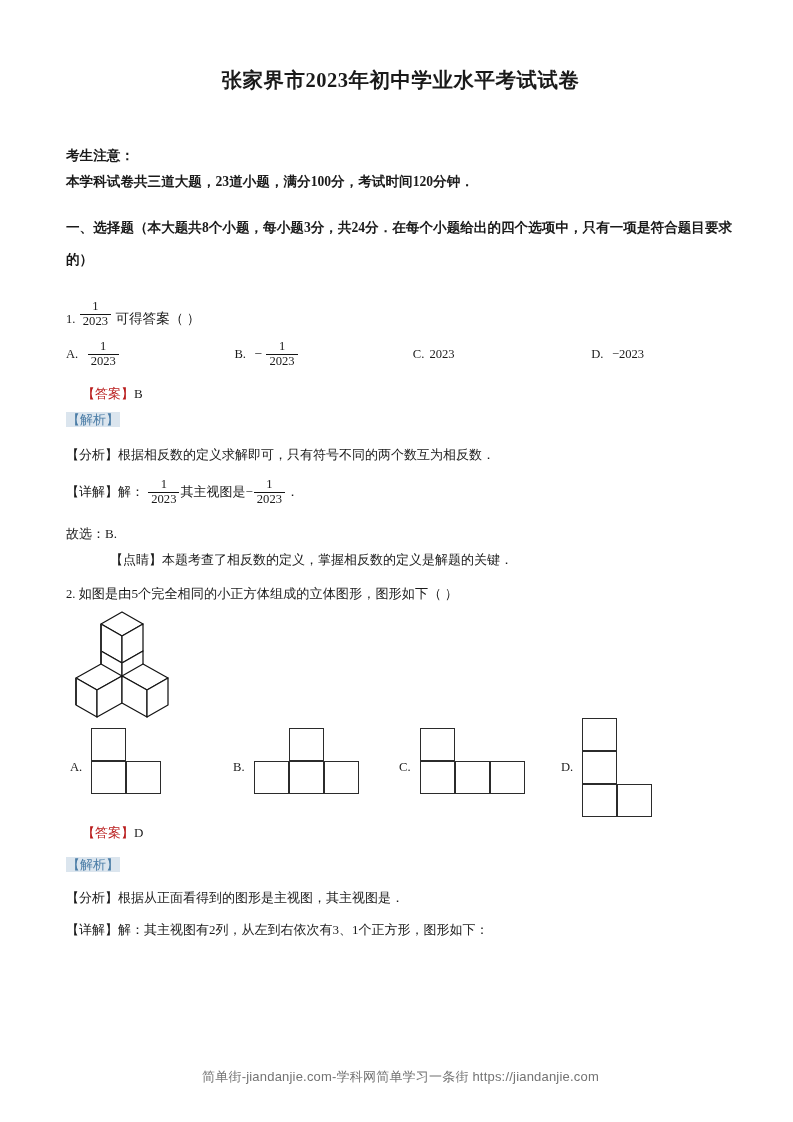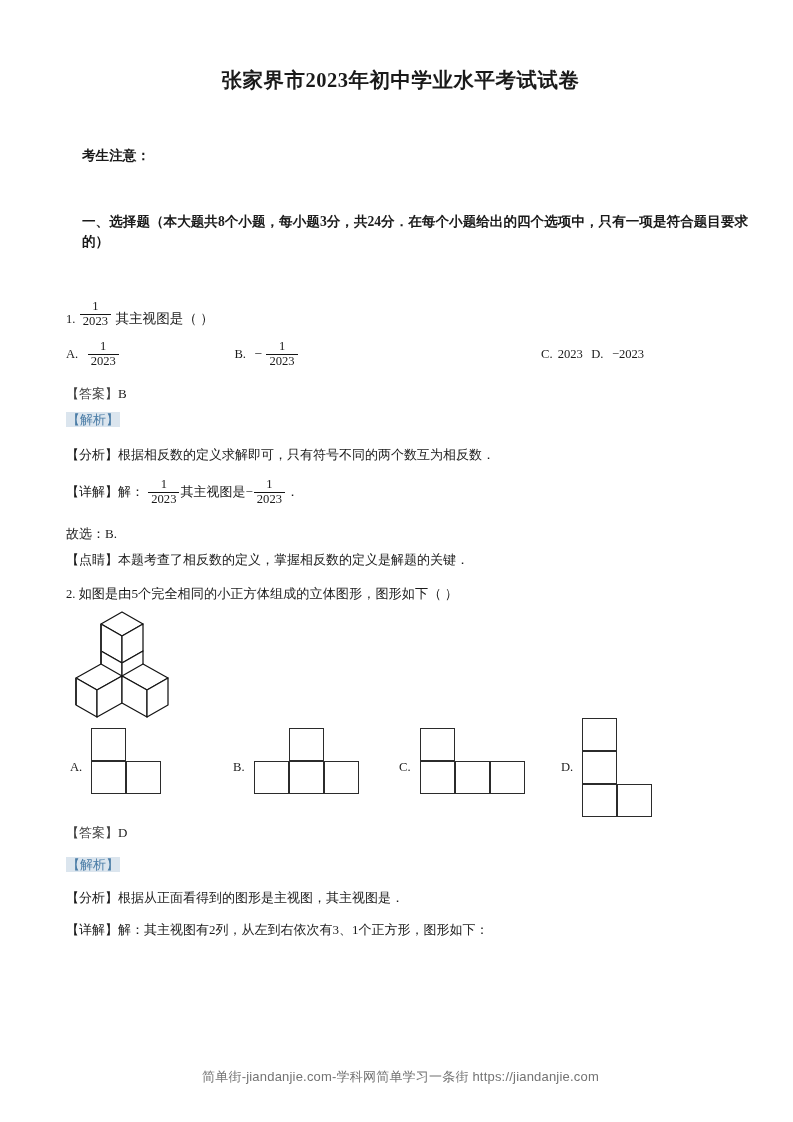--- a/index.html
+++ b/index.html
@@ -30,26 +30,26 @@
     text-indent:10px;
   }
 
   
   .row{
     position:absolute;
     font-size:13.6px;
     line-height:20px;
     white-space:nowrap;
   }
-  .row.bold{font-weight:bold;margin-left:16px;}
+  .row.bold{font-weight:bold;}
   .row.wrap{white-space:normal;}
 
   .note-label{left:66px;top:146px;}
   .note-line{left:66px;top:172px;}
-  .section-1{left:66px;top:212px;width:672px;line-height:20px;}
+  .section-1{left:66px;top:212px;width:672px;line-height:32px;}
 
   
   .q-num{font-size:12.5px;}
   .q1-stem{left:66px;top:300px;}
   .q1-opts{left:66px;top:340px;width:680px;}
   .q2-stem{left:66px;top:584px;font-size:13.2px;}
 
   
   .frac{
     display:inline-block;
@@ -65,21 +65,21 @@
 
   .opt-cell{display:inline-block;vertical-align:middle;}
   .opt-letter{font-size:12.6px;margin-right:5px;}
 
   
   .ans{
     position:absolute;left:66px;
     font-size:13px;line-height:20px;
     white-space:nowrap;
   }
-  .tag-blue{color:#404040;}
+  .tag-blue{color:#b91c1c;margin-left:16px;}
   .tag-hl{color:#4a7ca6;background:#dbe5ee;padding:0 1px;}
   .ans-body{color:#1a1a1a;}
 
   
   .figrow{position:absolute;left:0;top:0;width:793px;height:120px;}
   .sq{
     position:absolute;
     box-sizing:border-box;
     border:1.15px solid #171717;
     background:transparent;
@@ -103,48 +103,49 @@
   svg{display:block;}
 </style>
 </head>
 <body>
 
 <div class="page">
 
   <div class="doc-title">张家界市2023年初中学业水平考试试卷</div>
 
   <div class="row bold note-label">考生注意：</div>
+  <div class="row bold note-line">本学科试卷共三道大题，23道小题，满分100分，考试时间120分钟．</div>
   <div class="row bold wrap section-1">一、选择题（本大题共8个小题，每小题3分，共24分．在每个小题给出的四个选项中，只有一项是符合题目要求的）</div>
 
   <div class="row q1-stem">
     <span class="q-num">1.</span>
     <span class="frac raised">
       <span class="num">1</span>
       <span class="den">2023</span>
     </span>
-    <span>其主视图是（      ）</span>
+    <span>可得答案（      ）</span>
   </div>
 
   <div class="row q1-opts">
     <span class="opt-cell" style="width:165px;">
       <span class="opt-letter">A.</span>
       <span class="frac">
         <span class="num">1</span>
         <span class="den">2023</span>
       </span>
     </span>
     <span class="opt-cell" style="width:175px;">
       <span class="opt-letter">B.</span>
       <span>−</span>
       <span class="frac">
         <span class="num">1</span>
         <span class="den">2023</span>
       </span>
     </span>
-    <span class="opt-cell" style="width:175px;text-align:right;">
+    <span class="opt-cell" style="width:175px;">
       <span class="opt-letter">C.</span><span class="opt-letter">2023</span>
     </span>
     <span class="opt-cell">
       <span class="opt-letter">D.</span>
       <span class="opt-letter">−2023</span>
     </span>
   </div>
 
   <div class="ans" style="top:384px;">
     <span class="tag-blue">【答案】</span><span class="ans-body">B</span>
@@ -164,21 +165,21 @@
       <span class="num">1</span>
       <span class="den">2023</span>
     </span><span>其主视图是</span><span>−</span><span class="frac">
       <span class="num">1</span>
       <span class="den">2023</span>
     </span><span>．</span>
   </div>
 
   <div class="ans" style="top:524px;">故选：B.</div>
 
-  <div class="ans" style="top:550px;">
+  <div class="ans" style="top:550px;margin-left:44px;">
     <span>【点睛】</span><span>本题考查了相反数的定义，掌握相反数的定义是解题的关键．</span>
   </div>
 
   <div class="row q2-stem">
     <span class="q-num">2.</span>
     <span>如图是由5个完全相同的小正方体组成的立体图形，图形如下（      ）</span>
   </div>
 
   <div style="position:absolute;left:68px;top:606px;">
     <svg width="112" height="122" viewBox="0 0 112 122">

